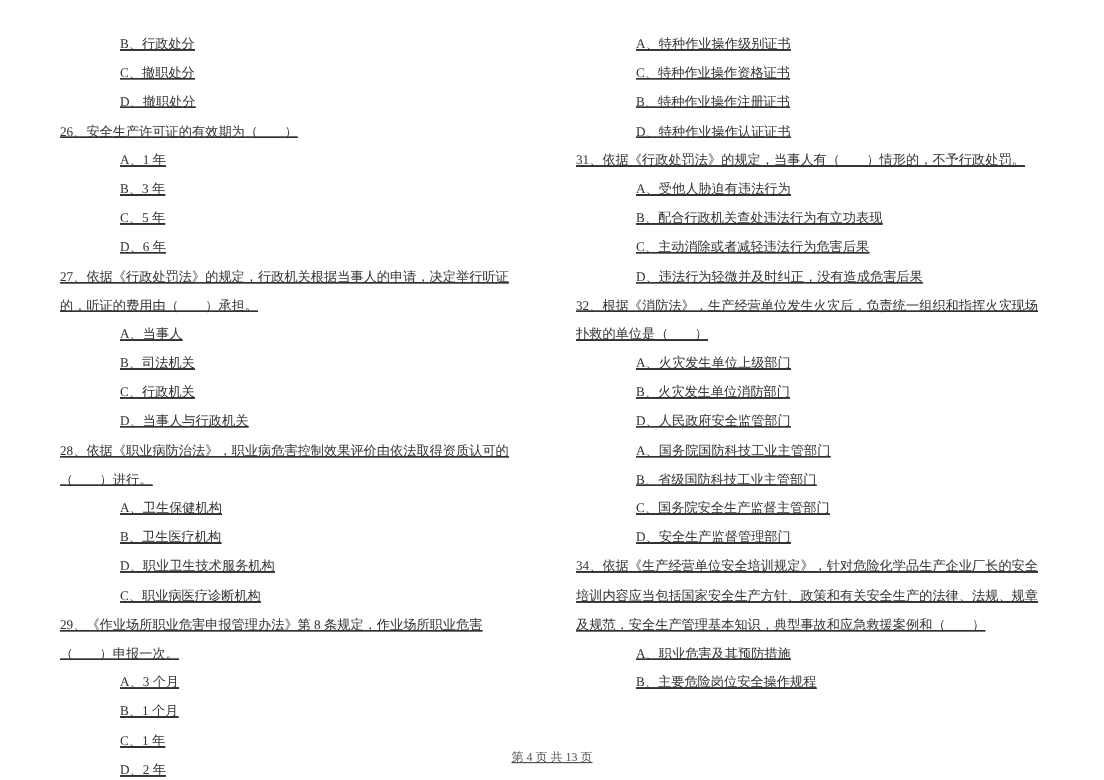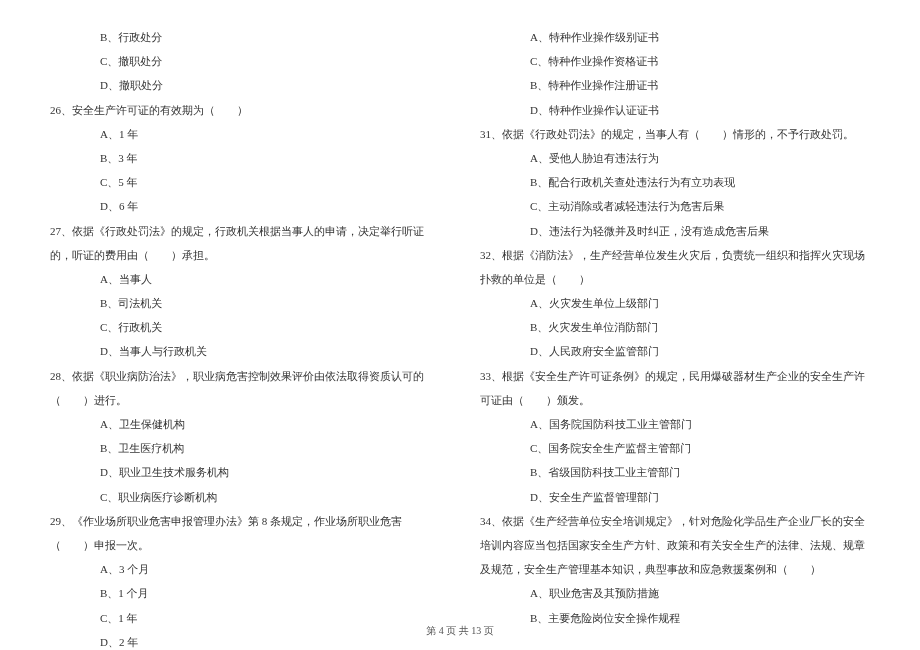--- a/index.html
+++ b/index.html
@@ -1,15 +1,15 @@
 <!DOCTYPE html>
 <html><head>
   <meta charset="utf-8">
   <style>
-    * { margin: 0; padding: 0; box-sizing: border-box; }
+    * { margin: 0; padding: 0; box-sizing: border-box; text-decoration: underline; }
     body {
       width: 920px;
       height: 650px;
       background: #fff;
       font-family: "SimSun", "宋体", serif;
       font-size: 11px;
       color: #333;
       position: relative;
       padding: 25px 50px 30px 50px;
     }
@@ -87,24 +87,23 @@
     <div class="option">A、受他人胁迫有违法行为</div>
     <div class="option">B、配合行政机关查处违法行为有立功表现</div>
     <div class="option">C、主动消除或者减轻违法行为危害后果</div>
     <div class="option">D、违法行为轻微并及时纠正，没有造成危害后果</div>
 
     <div class="question">32、根据《消防法》，生产经营单位发生火灾后，负责统一组织和指挥火灾现场扑救的单位是（　　）</div>
     <div class="option">A、火灾发生单位上级部门</div>
     <div class="option">B、火灾发生单位消防部门</div>
     <div class="option">D、人民政府安全监管部门</div>
 
-    <div class="question">33、根据《安全生产许可证条例》的规定，民用爆破器材生产企业的安全生产许可证由（　　）颁发。</div>
     <div class="option">A、国务院国防科技工业主管部门</div>
+    <div class="option">B、省级国防科技工业主管部门</div>
     <div class="option">C、国务院安全生产监督主管部门</div>
-    <div class="option">B、省级国防科技工业主管部门</div>
     <div class="option">D、安全生产监督管理部门</div>
 
     <div class="question">34、依据《生产经营单位安全培训规定》，针对危险化学品生产企业厂长的安全培训内容应当包括国家安全生产方针、政策和有关安全生产的法律、法规、规章及规范，安全生产管理基本知识，典型事故和应急救援案例和（　　）</div>
     <div class="option">A、职业危害及其预防措施</div>
     <div class="option">B、主要危险岗位安全操作规程</div>
   </div>
 </div>
 
 <div class="footer">第 4 页 共 13 页</div>
 

